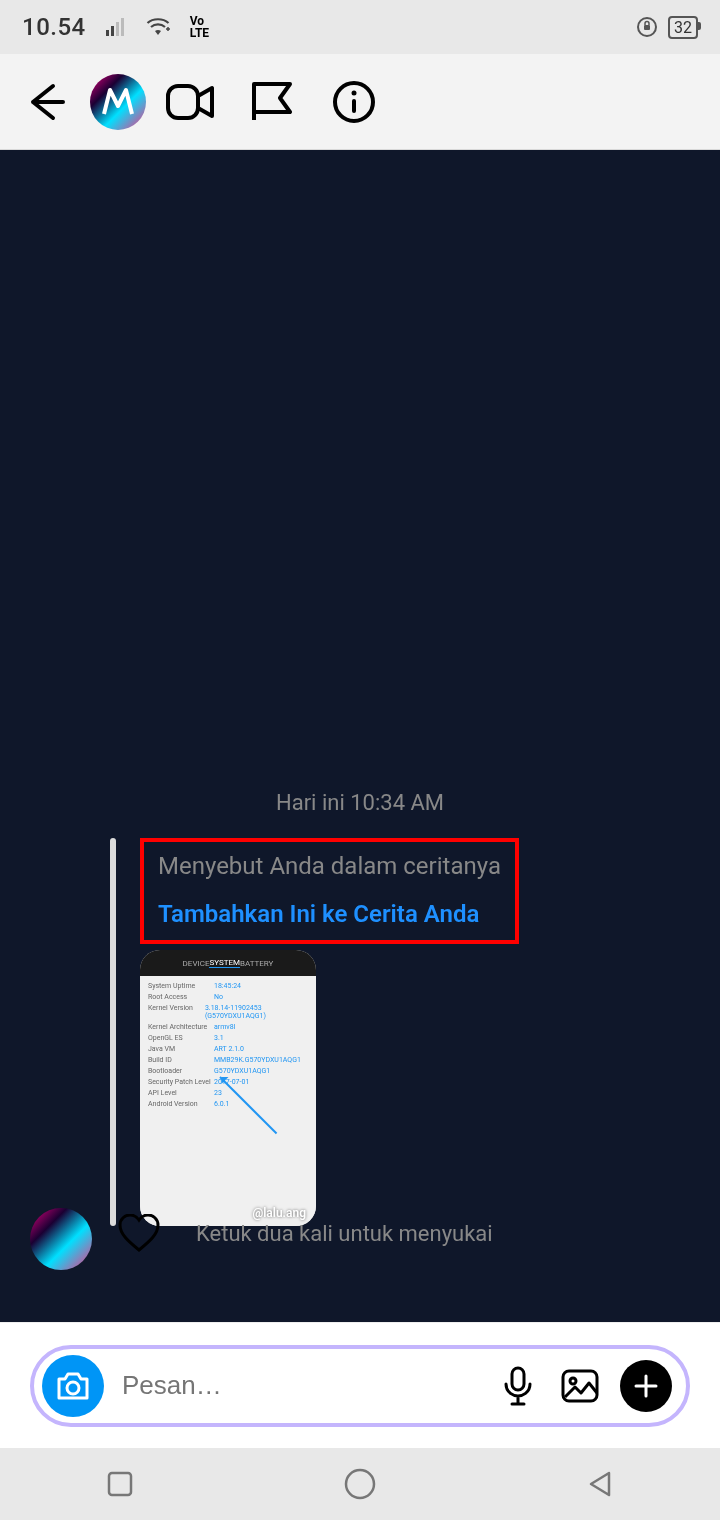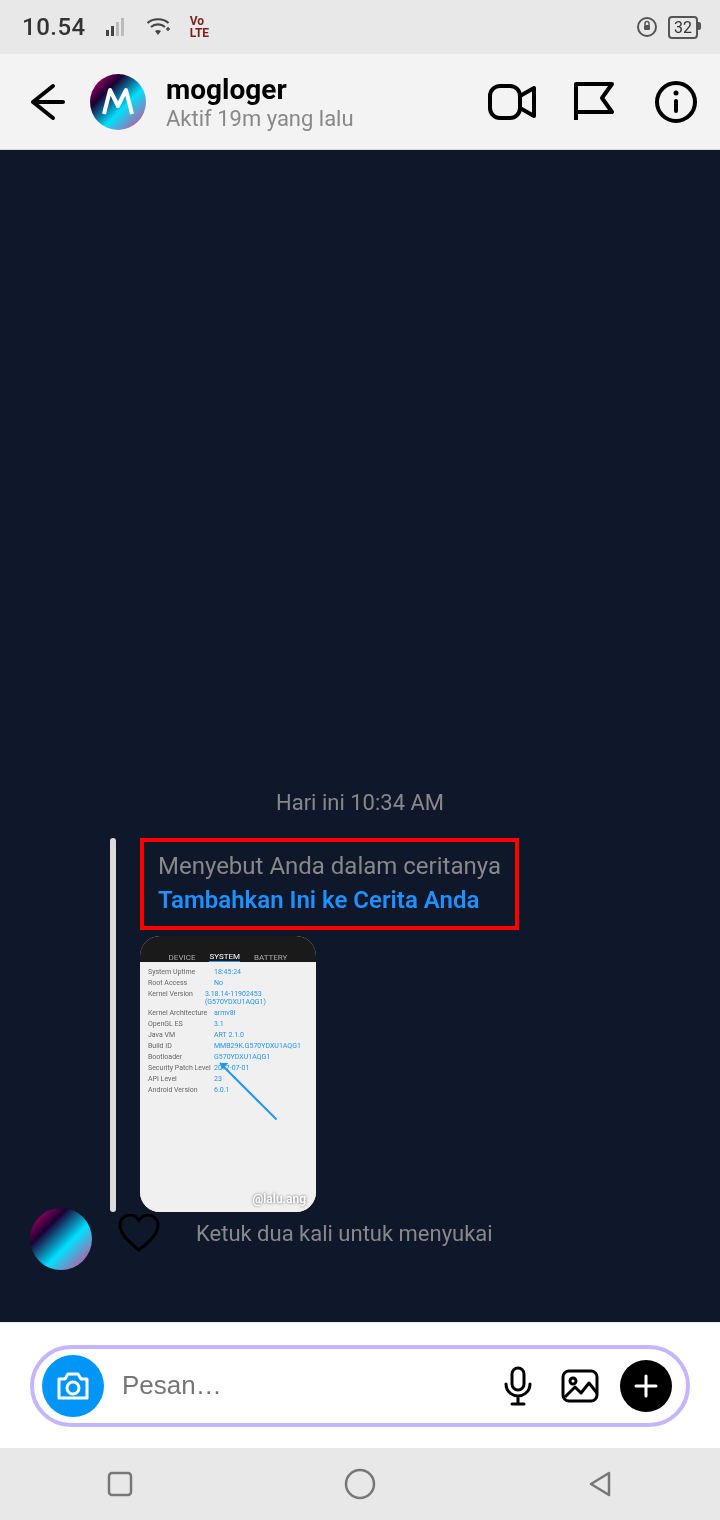--- a/index.html
+++ b/index.html
@@ -23,24 +23,24 @@
 .header-actions { display:flex; align-items:center; gap: 34px; }
 .icon-btn { width: 48px; height: 48px; display:flex; align-items:center; justify-content:center; color:#000; }
 
 
 .chat-body { background:#0f172a; height: calc(1520px - 54px - 96px - 126px - 72px); position: relative; }
 .timestamp { position:absolute; top: 640px; left:0; right:0; text-align:center; font-size: 22px; color:#888; }
 .msg-wrap { position:absolute; top: 688px; left: 110px; display:flex; }
 .msg-bar { width: 6px; background:#dcdcdc; border-radius: 3px; margin-right: 24px; }
 .msg-content { display:flex; flex-direction:column; }
 .mention-box { border: 4px solid #ff0000; padding: 10px 14px 12px 14px; }
-.mention-line1 { font-size: 24px; color:#888; margin-bottom: 6px; }
+.mention-line1 { font-size: 24px; color:#888; margin-bottom: 20px; }
 .mention-line2 { font-size: 24px; color:#1e90ff; font-weight:600; }
 .story-thumb { width: 176px; height: 276px; background:#ddd; border-radius: 20px; margin-top: 6px; position:relative; overflow:hidden; }
-.thumb-top { height: 26px; background:#1a1a1a; display:flex; justify-content:center; align-items:flex-end; gap:14px; }
+.thumb-top { height: 26px; background:#1a1a1a; display:flex; justify-content:center; align-items:center; }
 .thumb-tab { font-size: 8px; color:#aaa; }
 .thumb-tab.active { color:#fff; border-bottom:1px solid #2196f3; }
 .thumb-body { background:#f0f0f0; padding: 6px 8px; height: calc(100% - 26px); position:relative; }
 .thumb-row { display:flex; font-size: 7px; color:#555; margin-bottom: 3px; }
 .thumb-row .k { width: 66px; color:#666; }
 .thumb-row .v { color:#2196f3; }
 .thumb-arrow { position:absolute; top:100px; left:80px; width:80px; height:2px; background:#2196f3; transform:rotate(45deg); transform-origin:left; }
 .thumb-arrow::before{content:"";position:absolute;left:-4px;top:-5px;border:5px solid transparent;border-right-color:#2196f3;}
 .thumb-tag { position:absolute; bottom:6px; right:10px; font-size:12px; color:#fff; font-weight:600; text-shadow:0 0 3px rgba(0,0,0,.6);}
 .avatar-sm { position:absolute; left: 30px; top: 1058px; width: 62px; height:62px; border-radius:50%; background: linear-gradient(135deg,#e6007e 0%,#1a0033 30%,#00e0ff 60%,#ff2e7e 100%); }
@@ -76,21 +76,21 @@
         </svg>
     </span>
     <span>
       <svg width="24" height="18" viewBox="0 0 24 18">
           <path d="M12 17 L9 13 C10.7 11.7 13.3 11.7 15 13 Z" fill="#444"></path>
           <path d="M5 9 C9 5.5 15 5.5 19 9" stroke="#444" stroke-width="2.2" fill="none"></path>
           <path d="M1.5 5 C7 0 17 0 22.5 5" stroke="#444" stroke-width="2.2" fill="none"></path>
           <path d="M20 11 L24 11 M22 9 L22 13" stroke="#444" stroke-width="1.5"></path>
         </svg>
     </span>
-    <span style="font-size:12px;line-height:1;font-weight:700;color:#7f1d1d;">Vo<br>LTE</span>
+    <span style="font-size:12px;line-height:1;font-weight:700;color:#000000;">Vo<br>LTE</span>
   </div>
   <div class="status-right">
     <span>
       <svg width="22" height="22" viewBox="0 0 22 22">
           <circle cx="11" cy="11" r="9" stroke="#555" stroke-width="2" fill="none"></circle>
           <rect x="8" y="9" width="6" height="5" rx="1" fill="#555"></rect>
           <path d="M9 9 V7.5 a2 2 0 0 1 4 0 V9" stroke="#555" stroke-width="1.5" fill="none"></path>
         </svg>
     </span>
     <span class="battery-box">32</span>
@@ -100,24 +100,20 @@
 <div class="chat-header">
   <div class="back-btn">
     <svg width="44" height="44" viewBox="0 0 44 44">
         <path d="M30 6 L10 22 L30 38 M10 22 H40" stroke="#000" stroke-width="4" fill="none" stroke-linecap="round" stroke-linejoin="round"></path>
       </svg>
   </div>
   <div class="avatar-lg">
     <svg width="36" height="36" viewBox="0 0 36 36">
         <path d="M4 30 L10 6 L18 22 L26 6 L32 30" stroke="#fff" stroke-width="4" fill="none" stroke-linejoin="round"></path>
       </svg>
-  </div>
-  <div class="header-titles">
-    <div class="header-name">mogloger</div>
-    <div class="header-sub">Aktif 19m yang lalu</div>
   </div>
   <div class="header-actions">
     <div class="icon-btn">
       <svg width="48" height="36" viewBox="0 0 48 36">
           <rect x="2" y="2" width="30" height="32" rx="10" stroke="#000" stroke-width="4" fill="none"></rect>
           <path d="M32 12 L46 4 V32 L32 24" stroke="#000" stroke-width="4" fill="none" stroke-linejoin="round"></path>
         </svg>
     </div>
     <div class="icon-btn">
       <svg width="44" height="40" viewBox="0 0 44 40">

